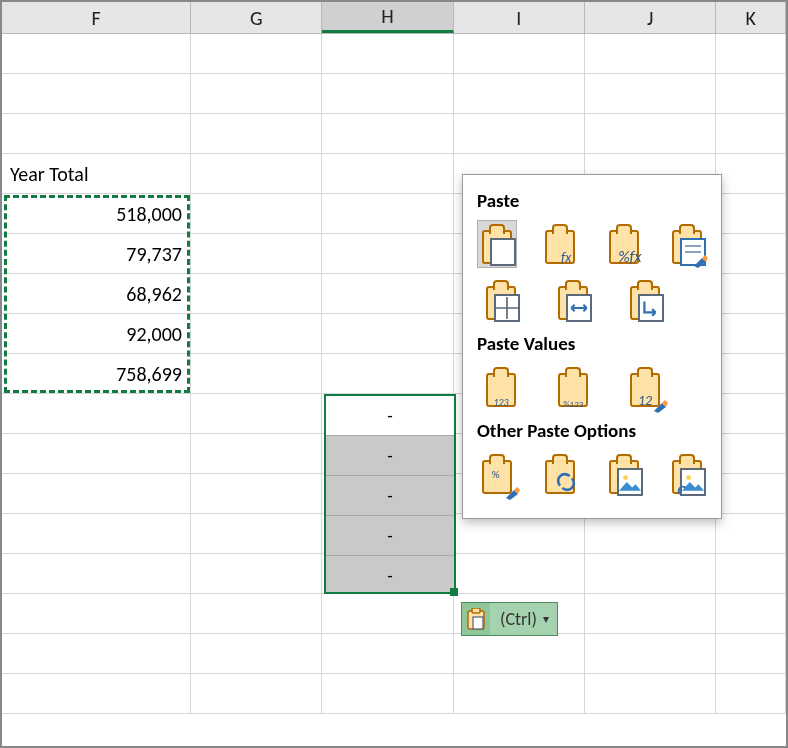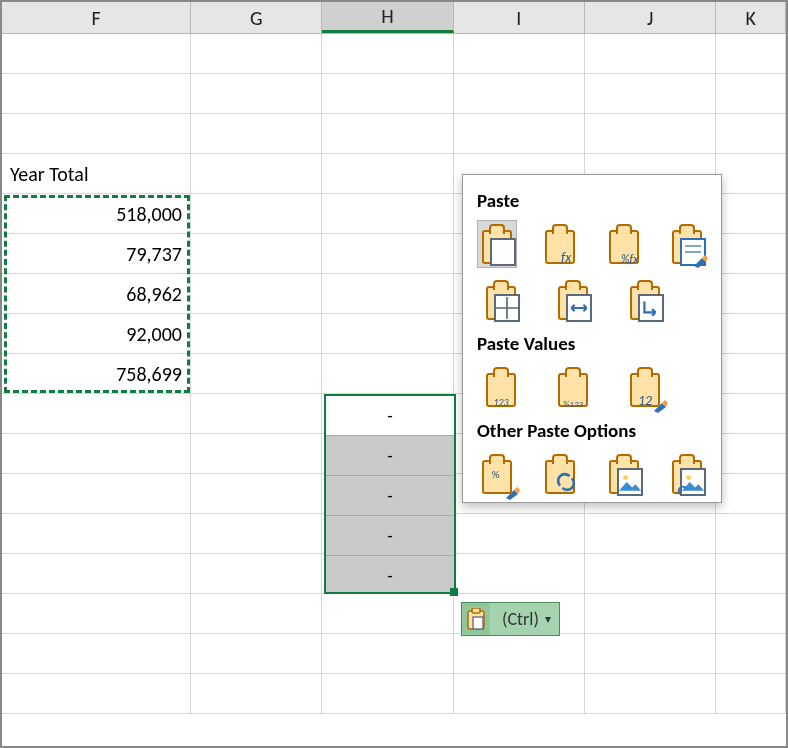--- a/index.html
+++ b/index.html
@@ -108,30 +108,30 @@
     color: #333;
     font-size: 18px;
     z-index: 5;
     user-select: none;
   }
   .smart-tag .st-icon {
     width: 28px; height: 100%;
     display:flex; align-items:center; justify-content:center;
     background:#8fc79a;
   }
-  .smart-tag .st-label { padding: 0 4px 0 12px; }
+  .smart-tag .st-label { padding: 0 4px 0 0; margin-left: 10px; }
   .smart-tag .st-caret { padding: 0 8px 0 2px; font-size:12px; }
 
   
   .flyout {
     position: absolute;
     background: #fff;
     border: 1px solid #999;
     box-shadow: 0 4px 10px rgba(0,0,0,0.25);
-    padding: 10px 14px 4px 14px;
+    padding: 10px 14px 20px 14px;
     width: 260px;
     z-index: 10;
     font-size: 19px;
   }
   .flyout .sect-title {
     font-weight: bold;
     margin: 4px 0 8px 0;
   }
   .flyout .icon-row {
     display: flex;
@@ -376,21 +376,21 @@
       <div class="clip">
           <div class="board"></div>
           <div class="clip-top"></div>
         <div class="overlay" style="color:#2f5a88;font-style:italic;font-size:14px;display:flex;align-items:flex-end;justify-content:center;">fx</div>
         </div>
     </div>
     <div class="icon-btn">
       <div class="clip">
           <div class="board"></div>
           <div class="clip-top"></div>
-        <div class="overlay" style="color:#2f5a88;font-style:italic;font-size:12px;display:flex;align-items:flex-end;justify-content:center;">%fx</div>
+        <div class="overlay" style="color:#2f5a88;font-style:italic;font-size:16px;display:flex;align-items:flex-end;justify-content:center;">%fx</div>
         </div>
     </div>
     <div class="icon-btn">
       <div class="clip">
           <div class="board"></div>
           <div class="clip-top"></div>
         <div class="overlay ov-page ov-page-lines" style="border-color:#2f6fb3;">
           <svg style="position:absolute;right:-4px;bottom:-4px" width="16" height="14">
               <path d="M2 12 L10 4 L14 8 L6 14 Z" fill="#2f6fb3"></path>
               <path d="M10 4 L13 1 L16 4 L14 8" fill="#ff9a3c"></path>

